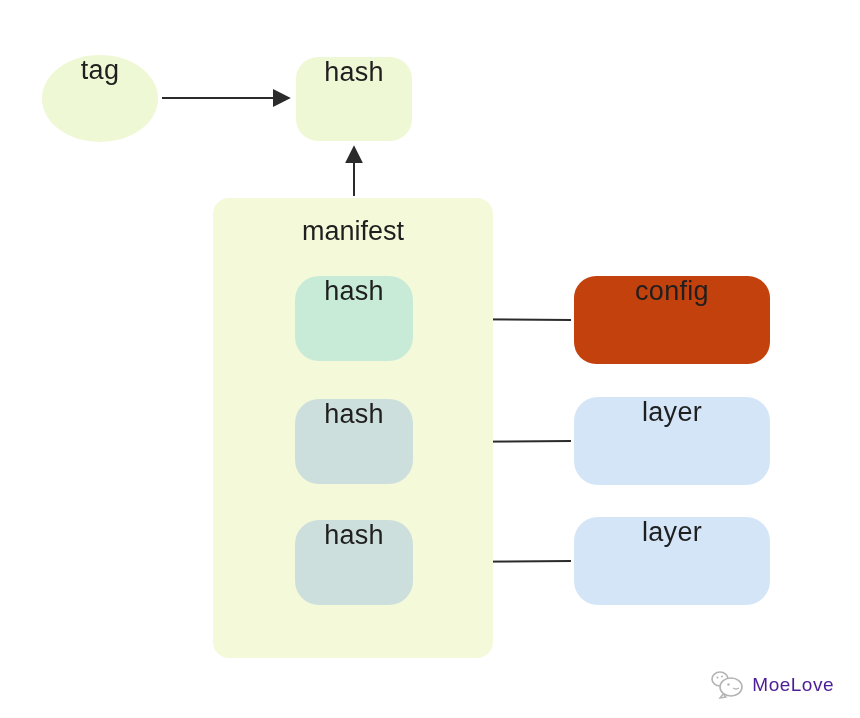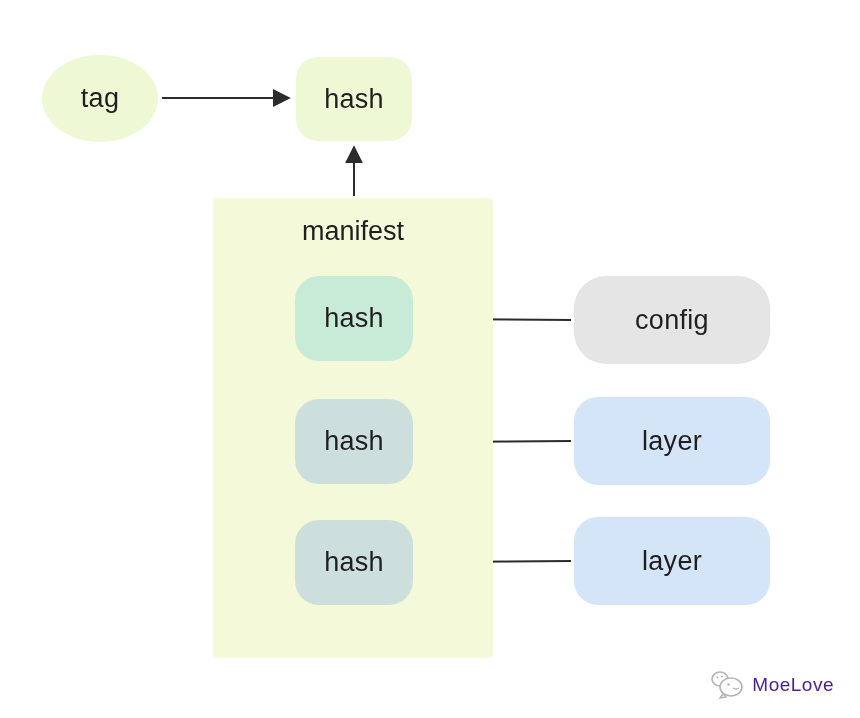--- a/index.html
+++ b/index.html
@@ -11,21 +11,21 @@
   .canvas {
     position: relative;
     width: 860px;
     height: 718px;
     background: #ffffff;
     overflow: hidden;
   }
   .node {
     position: absolute;
     display: flex;
-    align-items: center;
+    align-items: flex-start;
     justify-content: center;
     font-size: 27px;
     color: #1f1f1f;
     letter-spacing: 0.3px;
   }
   .ellipse-tag {
     left: 42px; top: 55px;
     width: 116px; height: 87px;
     background: #eff8d4;
     border-radius: 50%;
@@ -34,21 +34,21 @@
     left: 296px; top: 57px;
     width: 116px; height: 84px;
     background: #eff8d4;
     border-radius: 22px;
   }
   .manifest-group {
     position: absolute;
     left: 213px; top: 198px;
     width: 280px; height: 460px;
     background: #f4f9da;
-    border-radius: 4px;
+    border-radius: 16px;
   }
   .manifest-label {
     position: absolute;
     left: 0; top: 18px;
     width: 100%;
     text-align: center;
     font-size: 27px;
     color: #1f1f1f;
   }
   .box-hash-mint {
@@ -65,22 +65,22 @@
   }
   .box-hash-teal-2 {
     left: 295px; top: 520px;
     width: 118px; height: 85px;
     background: #cddfdd;
     border-radius: 24px;
   }
   .box-config {
     left: 574px; top: 276px;
     width: 196px; height: 88px;
-    background: #e5e5e5;
-    border-radius: 32px;
+    background: #c2410c;
+    border-radius: 22px;
   }
   .box-layer-1 {
     left: 574px; top: 397px;
     width: 196px; height: 88px;
     background: #d3e5f6;
     border-radius: 24px;
   }
   .box-layer-2 {
     left: 574px; top: 517px;
     width: 196px; height: 88px;

